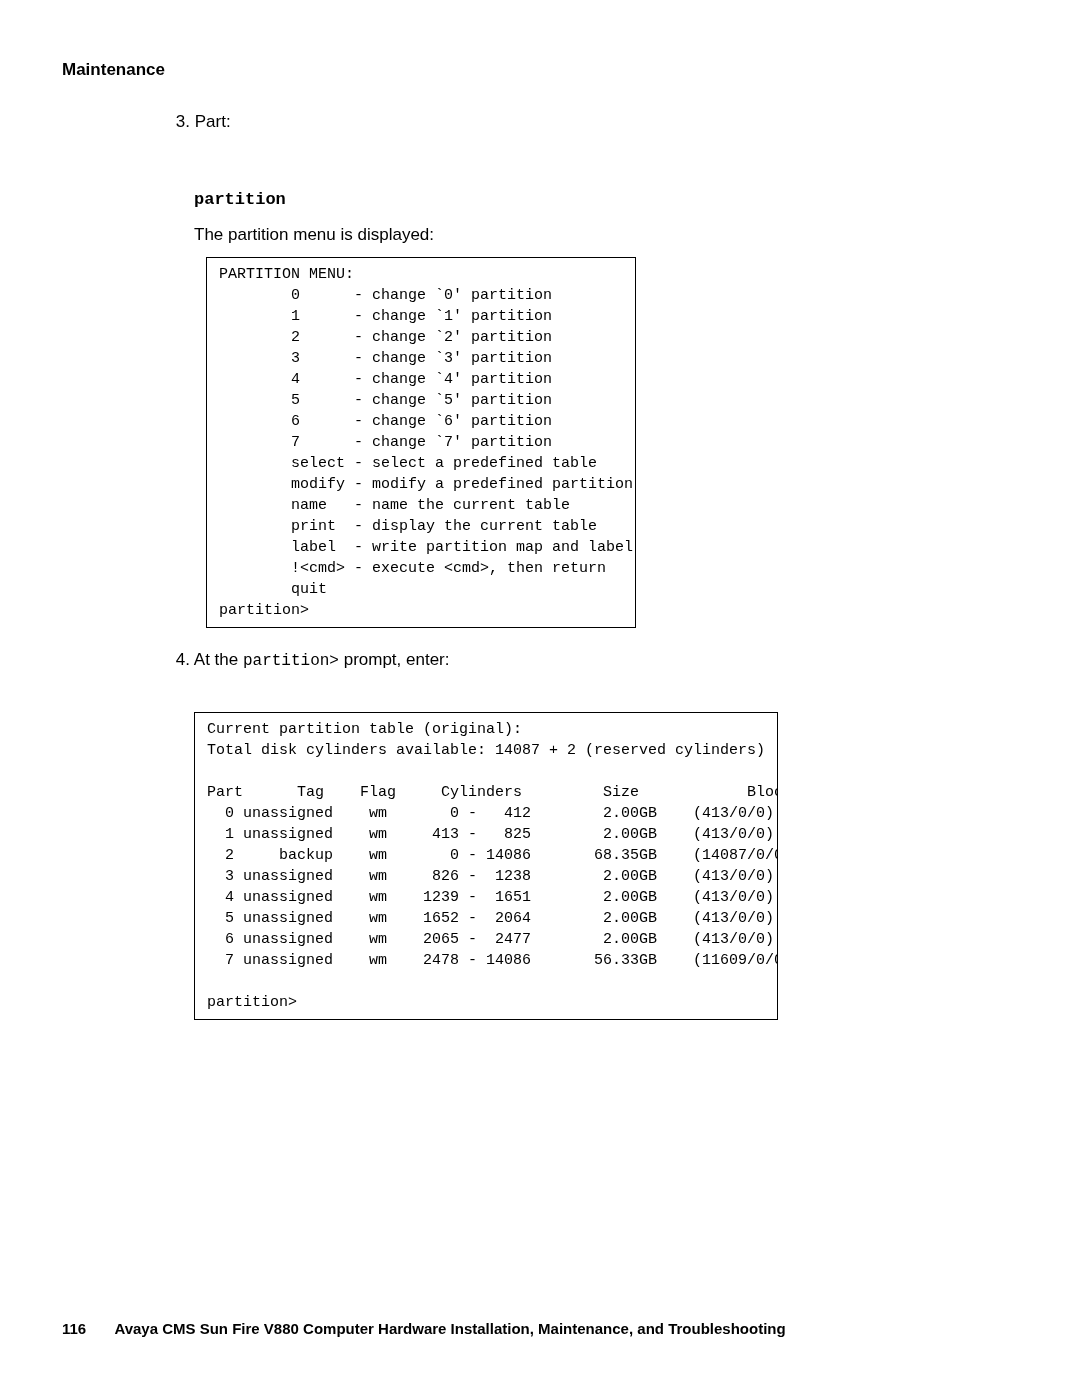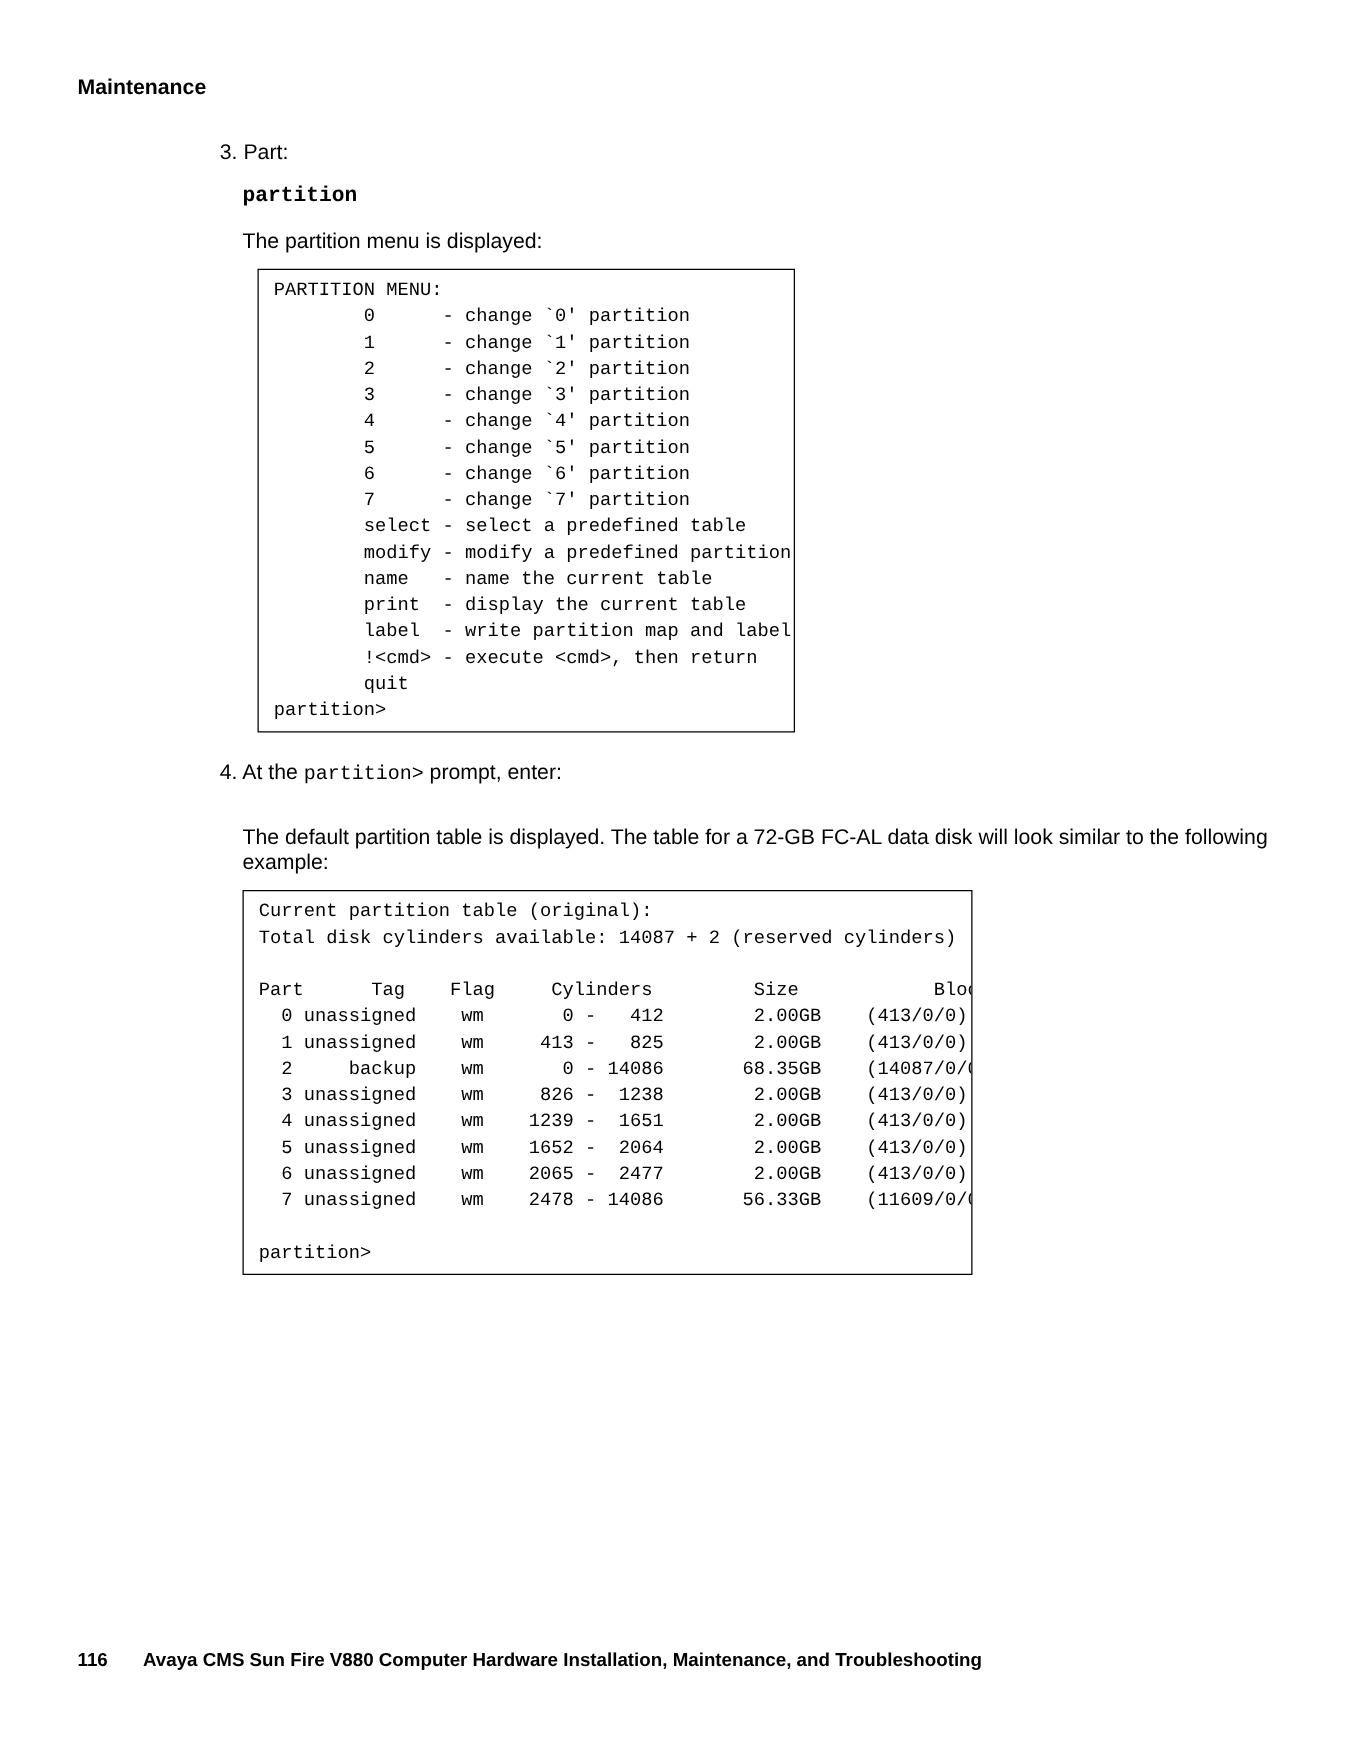--- a/index.html
+++ b/index.html
@@ -36,20 +36,21 @@
       font-size: 17px;
       margin-bottom: 10px;
     }
     .step-text {
       display: inline;
     }
     .mono-bold {
       font-family: "Courier New", Courier, monospace;
       font-weight: bold;
       font-size: 17px;
+      margin-top: 42px;
     }
     .mono {
       font-family: "Courier New", Courier, monospace;
       font-size: 16px;
     }
     .indented {
       margin-left: 24px;
     }
     .body-text {
       font-size: 17px;
@@ -126,21 +127,20 @@
         !&lt;cmd&gt; - execute &lt;cmd&gt;, then return
         quit
 partition&gt;</div>
 
     <div class="step-line">
       <span class="step-num">4.</span>
       <span class="step-text">At the </span><span class="mono">partition&gt;</span><span class="step-text"> prompt, enter:</span>
     </div>
     <div class="spacer-sm"></div>
     <div class="spacer-md"></div>
-    <div class="indented body-text">The default partition table is displayed. The table for a 72-GB FC-AL data disk will look similar to the following example:</div>
 
     <div class="code-block second">Current partition table (original):
 Total disk cylinders available: 14087 + 2 (reserved cylinders)
 
 Part      Tag    Flag     Cylinders         Size            Blocks
   0 unassigned    wm       0 -   412        2.00GB    (413/0/0)     4202688
   1 unassigned    wm     413 -   825        2.00GB    (413/0/0)     4202688
   2     backup    wm       0 - 14086       68.35GB    (14087/0/0) 143349312
   3 unassigned    wm     826 -  1238        2.00GB    (413/0/0)     4202688
   4 unassigned    wm    1239 -  1651        2.00GB    (413/0/0)     4202688

